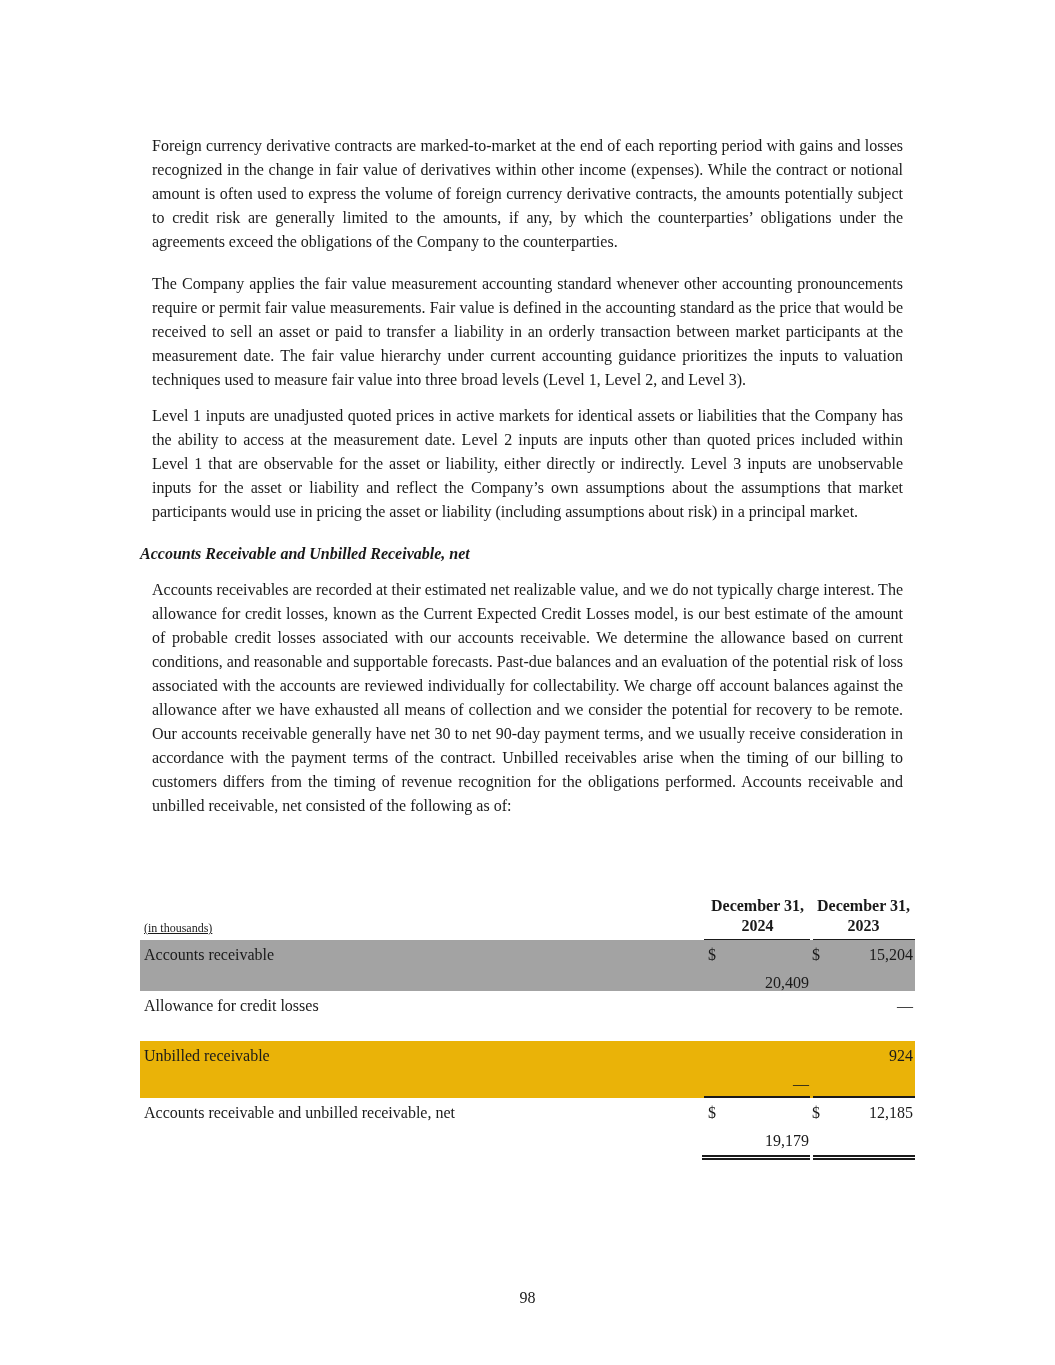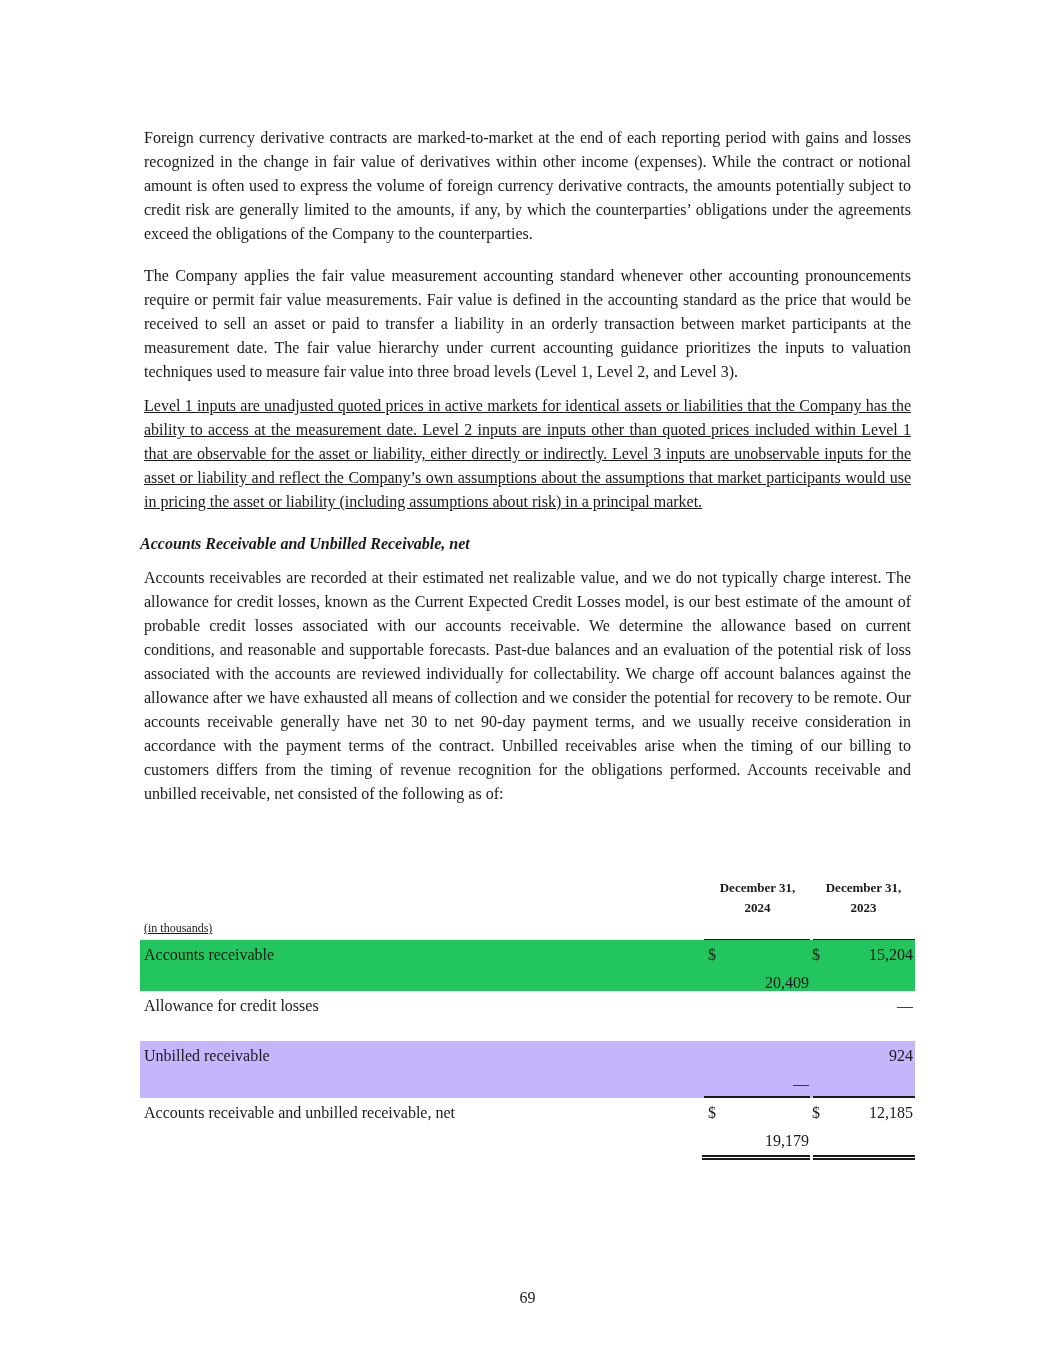--- a/index.html
+++ b/index.html
@@ -14,35 +14,35 @@
       font-family: "Liberation Serif", "DejaVu Serif", serif;
       color: #1a1a1a;
     }
     .page {
       position: absolute;
       left: 140px;
       top: 122px;
       width: 775px;
     }
     p.body-text {
-      margin: 4px;
+      margin: 12px;
       font-size: 16px;
       line-height: 24px;
       text-align: justify;
     }
     .p1 { margin-bottom: 18px !important; }
     .heading {
       margin: 0 0 10px 0;
       font-size: 16px;
       line-height: 24px;
       font-weight: bold;
       font-style: italic;
     }
     .p-fair { margin-bottom: 10px !important; }
-    .p-level { margin-bottom: 18px !important; text-decoration: underline; }
+    .p-level { margin-bottom: 18px !important; }
     .p-ar { margin-bottom: 0; }
 
     
     .fin-table {
       position: absolute;
       left: 140px;
       top: 898px;
       width: 775px;
     }
     .thead {
@@ -51,22 +51,22 @@
     }
     .units-label {
       position: absolute;
       left: 4px;
       bottom: 4px;
       font-size: 12px;
       text-decoration: underline;
     }
     .col-head {
       position: absolute;
-      bottom: 22px;
-      font-size: 13px;
+      bottom: 4px;
+      font-size: 16px;
       font-weight: bold;
       text-align: center;
       line-height: 20px;
     }
     .col-head.c1 { left: 565px; width: 105px; }
     .col-head.c2 { left: 672px; width: 103px; }
     .rule {
       position: absolute;
       height: 2px;
       background: #1a1a1a;
@@ -137,46 +137,46 @@
       <div>2024</div>
     </div>
     <div class="col-head c2">
       <div>December 31,</div>
       <div>2023</div>
     </div>
     <div class="rule r1" style="bottom:-1px;"></div>
     <div class="rule r2" style="bottom:-1px;"></div>
   </div>
 
-  <div class="row shaded row-ar" style="background: #22c55e;">
+  <div class="row shaded row-ar" style="background: #a3a3a3;">
     <span class="label">Accounts receivable</span>
     <span class="dollar d1">$</span>
     <span class="cell v1">20,409</span>
     <span class="dollar d2">$</span>
     <span class="cell v2">15,204</span>
   </div>
 
   <div class="row row-allow">
     <span class="label">Allowance for credit losses</span>
     <span class="cell v1">(1,230)</span>
     <span class="cell v2">—</span>
   </div>
 
-  <div class="row shaded row-unbilled" style="background: #c4b5fd;">
+  <div class="row shaded row-unbilled" style="background: #eab308;">
     <span class="label">Unbilled receivable</span>
     <span class="cell v1">—</span>
     <span class="cell v2">924</span>
     <div class="rule r1" style="bottom:0;"></div>
     <div class="rule r2" style="bottom:0;"></div>
   </div>
 
   <div class="row row-total">
     <span class="label">Accounts receivable and unbilled receivable, net</span>
     <span class="dollar d1">$</span>
     <span class="cell v1">19,179</span>
     <span class="dollar d2">$</span>
     <span class="cell v2">12,185</span>
     <div class="double-rule r1" style="bottom:-2px;"></div>
     <div class="double-rule r2" style="bottom:-2px;"></div>
   </div>
 </div>
 
-<div class="page-number">69</div>
+<div class="page-number">98</div>
 
 </body></html>

